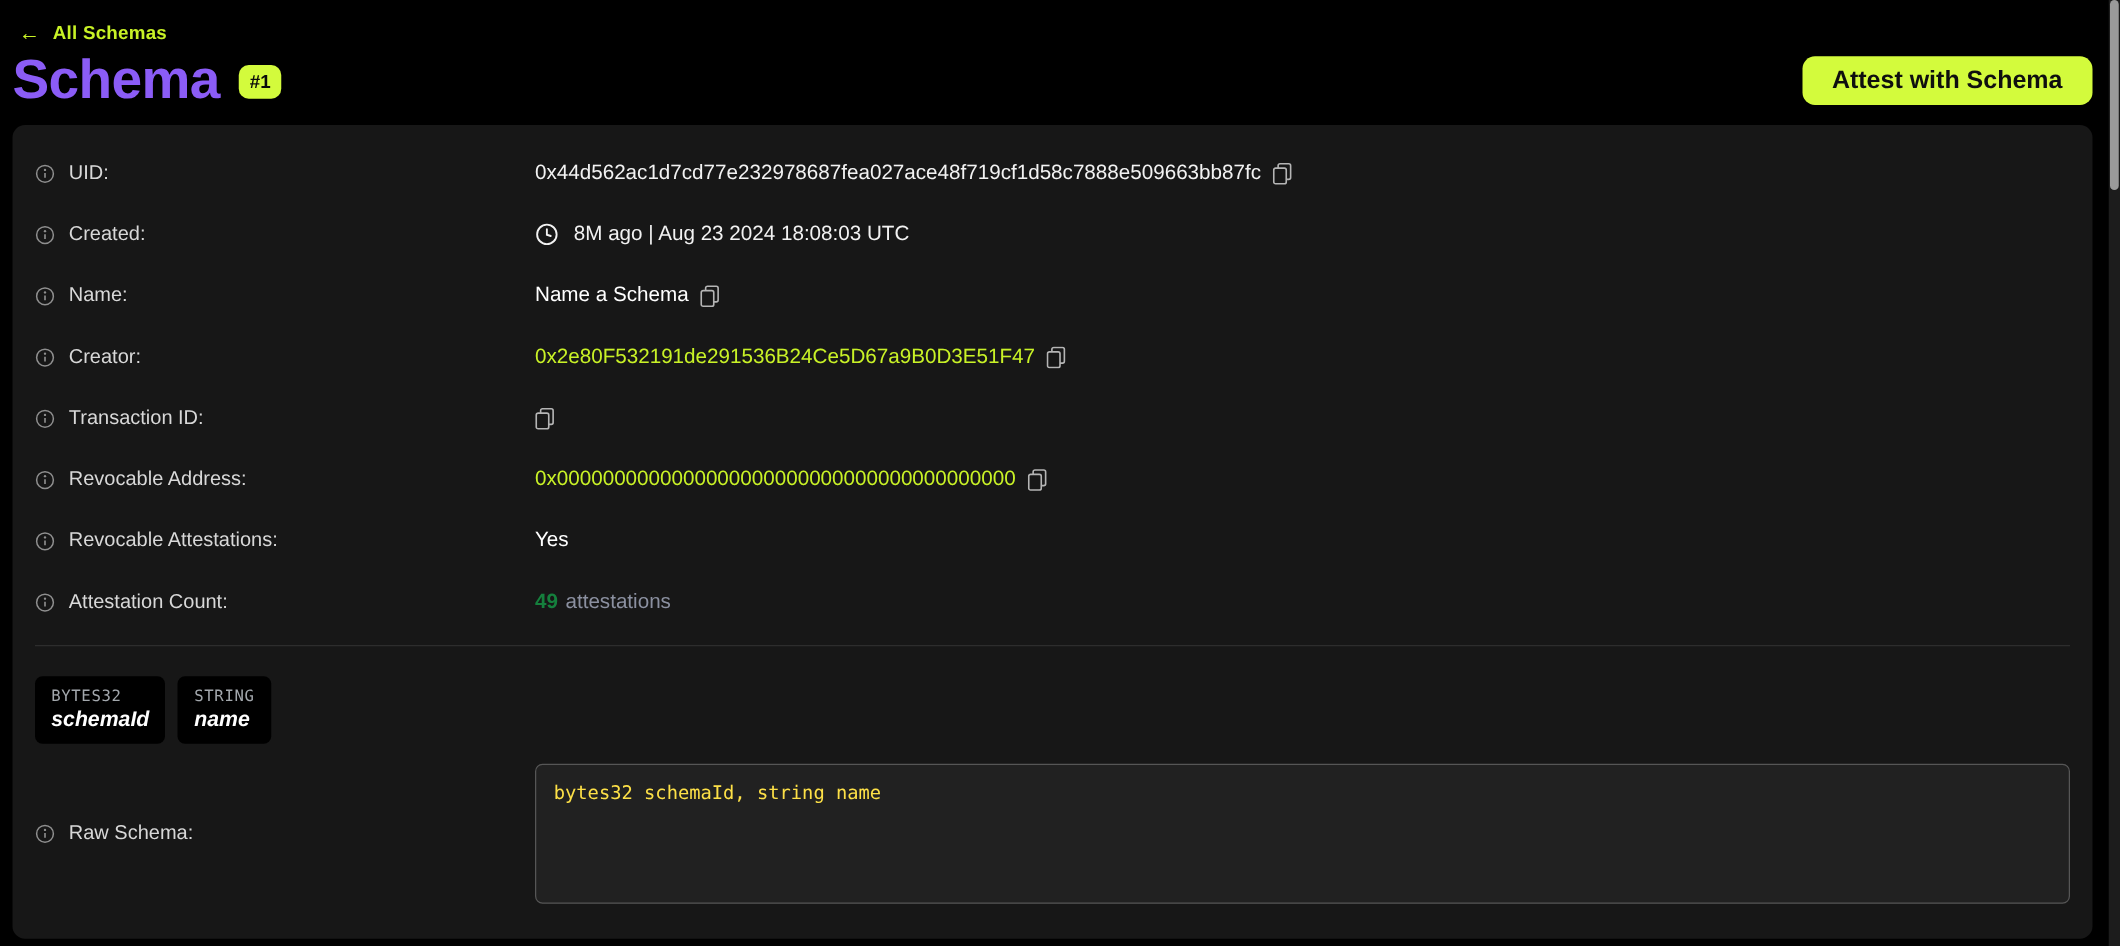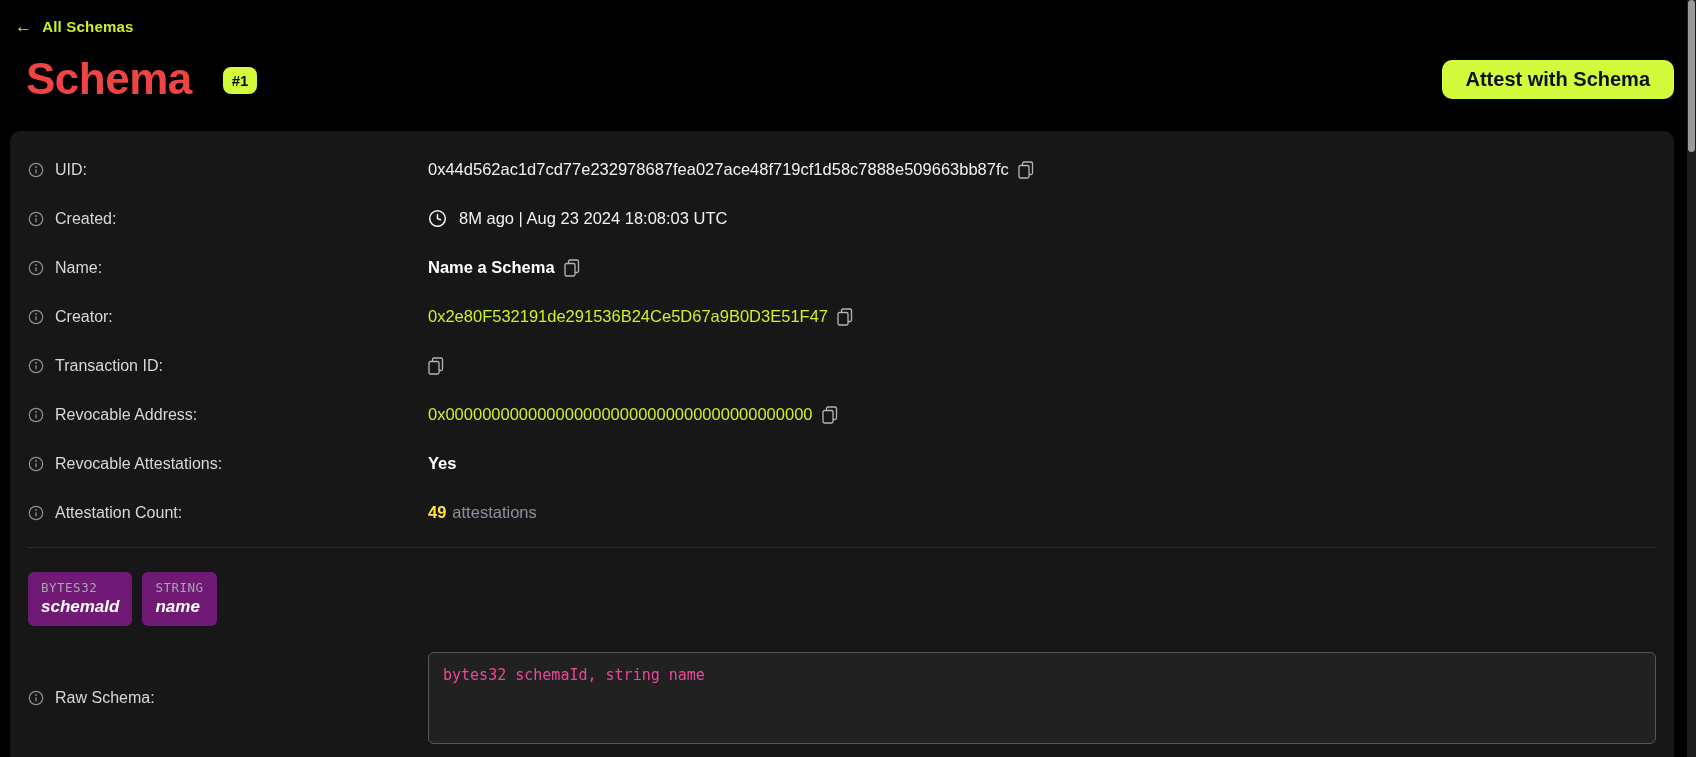--- a/index.html
+++ b/index.html
@@ -17,21 +17,21 @@
   
   .back-link {
     display:inline-flex; align-items:center; gap:10px;
     margin:18px 0 0 5px;
     color:#c8f226; font-size:15px; font-weight:700;
     text-decoration:none; cursor:pointer; letter-spacing:.2px;
   }
   .back-arrow { font-size:17px; line-height:1; font-weight:400; }
   .title-row { display:flex; align-items:center; margin-top:4px; }
   .page-title {
-    margin:16px; color:#ef4444; font-size:44px; font-weight:600; letter-spacing:-0.5px; line-height:1.05;
+    margin:0; color:#8b5cf6; font-size:44px; font-weight:600; letter-spacing:-0.5px; line-height:1.05;
   }
   .id-badge {
     margin-left:15px; margin-top:2px;
     background:#d3fb3c; color:#0a0a0a;
     font-size:15px; font-weight:700;
     padding:5px 9px; border-radius:8px;
   }
   .attest-btn {
     margin-left:auto;
     background:#d3fb3c; color:#0f0f0f;
@@ -50,54 +50,54 @@
   .row { display:flex; align-items:center; height:49px; padding:0 18px; }
   .row-label {
     flex:none; width:400px;
     display:flex; align-items:center; gap:11px;
     color:#d8d8d8; font-size:16px; font-weight:400;
   }
   .row-value {
     flex:1; display:flex; align-items:center; gap:9px;
     color:#f2f2f2; font-size:16.5px; font-weight:500;
   }
-  .row-value.strong { font-weight:700; color:#fff;text-align:right; }
+  .row-value.strong { font-weight:400; color:#fff;text-align:right; }
   .hash-link { color:#c9f227; text-decoration:none; cursor:pointer; font-weight:500; }
-  .count-num { font-weight:700; color:#fde047; }
+  .count-num { font-weight:700; color:#15803d; }
   .count-unit { color:#8b90a0; font-weight:400; margin-left:6px; }
 
   .copy-btn { background:none; border:none; padding:0; margin:0; cursor:pointer; display:inline-flex; }
   .info-icon { display:inline-flex; cursor:pointer; }
   .clock-icon { display:inline-flex; margin-right:3px; }
 
   .divider { border:none; border-top:1px solid #2d2d2d; margin:10px 18px 10px 18px; }
 
   
   .row.decoded { height:82px; }
   .chips { display:flex; gap:10px; }
   .chip {
-    background:#701a75; border-radius:6px;
+    background:#000000; border-radius:6px;
     padding:8px 13px 9px 13px;
     display:flex; flex-direction:column; gap:2px;
   }
   .chip-type {
     font-family:"DejaVu Sans Mono", monospace;
     font-size:12.5px; color:#a3a8ad; letter-spacing:.5px;
   }
   .chip-name { font-size:17px; color:#fff; font-weight:600;font-style:italic; }
 
   
   .row.raw { height:116px; }
   .raw-box {
-    flex:1; height:92px; 
+    flex:1; height:112px; 
     background:#212121;
     border:1px solid #565656; border-radius:6px;
     padding:12px 14px;
     font-family:"DejaVu Sans Mono", monospace;
-    font-size:15px; color:#ec4899; line-height:1.4;
+    font-size:15px; color:#fde047; line-height:1.4;
     white-space:pre-wrap; overflow:auto;
   }
 
   
   .scrollbar-track {
     position:absolute; top:0; right:0;
     width:9px; height:757px; background:#1c1c1c;
   }
   .scrollbar-thumb {
     position:absolute; top:0; left:1px;

